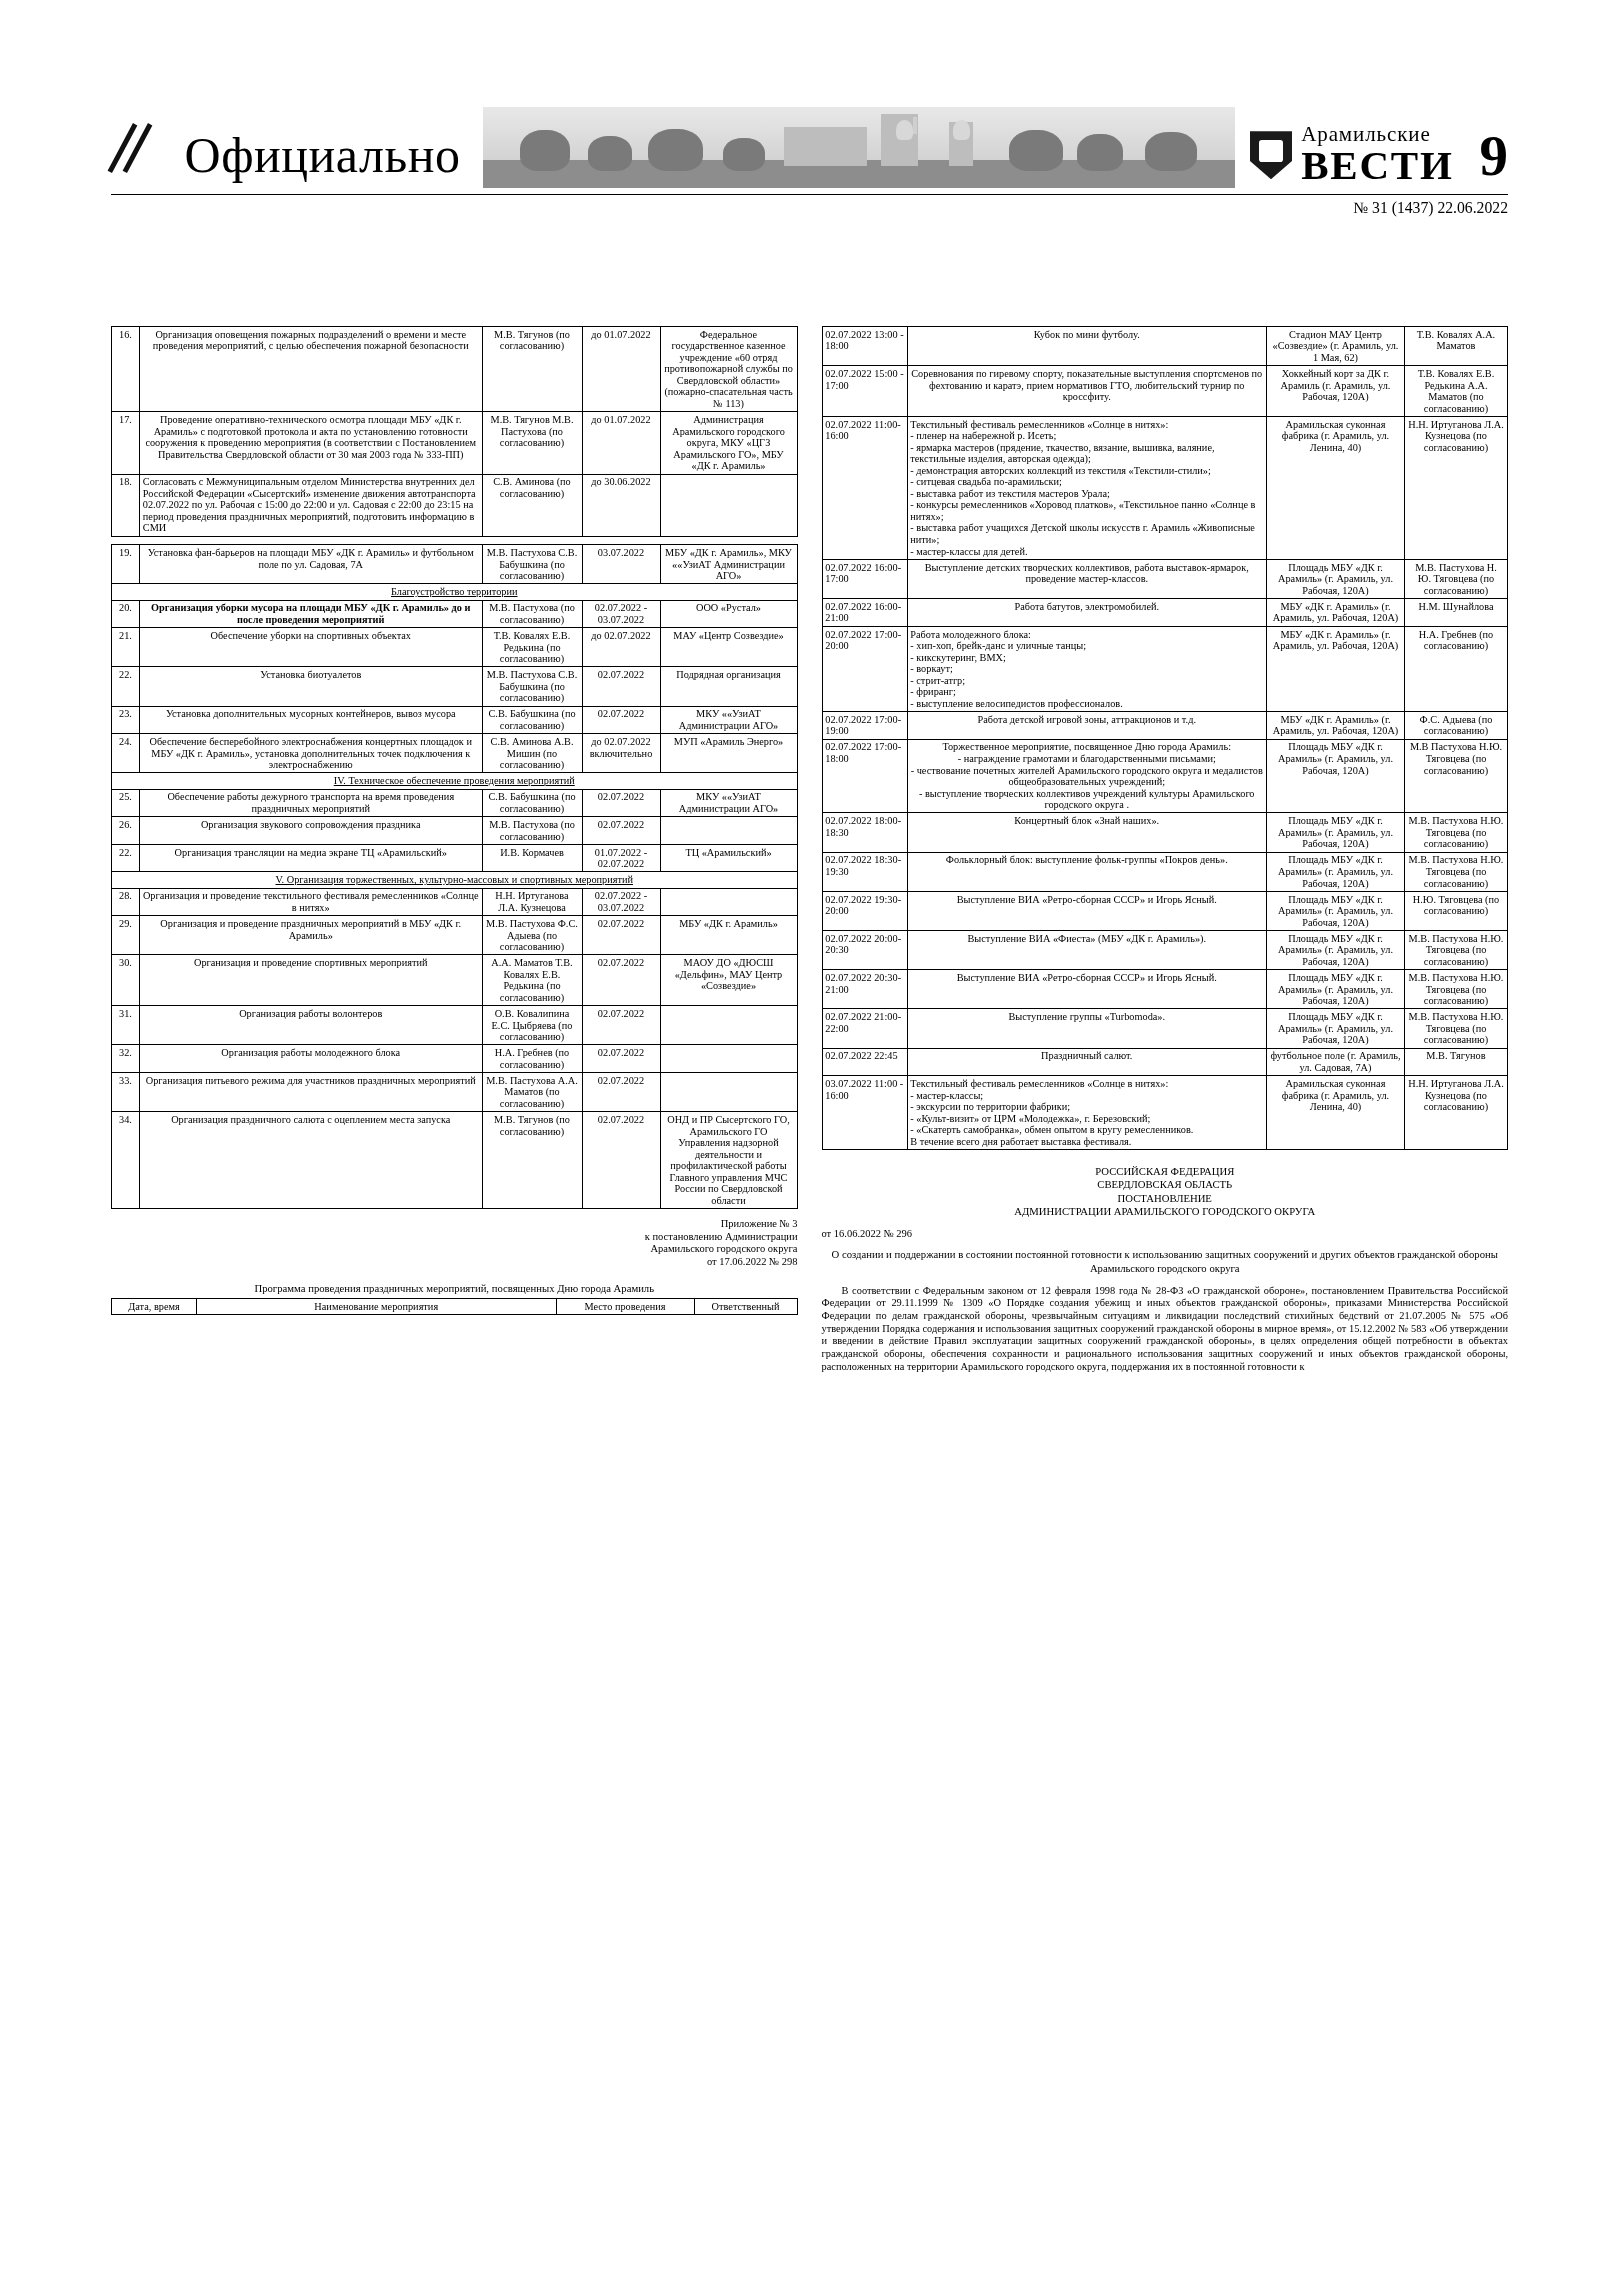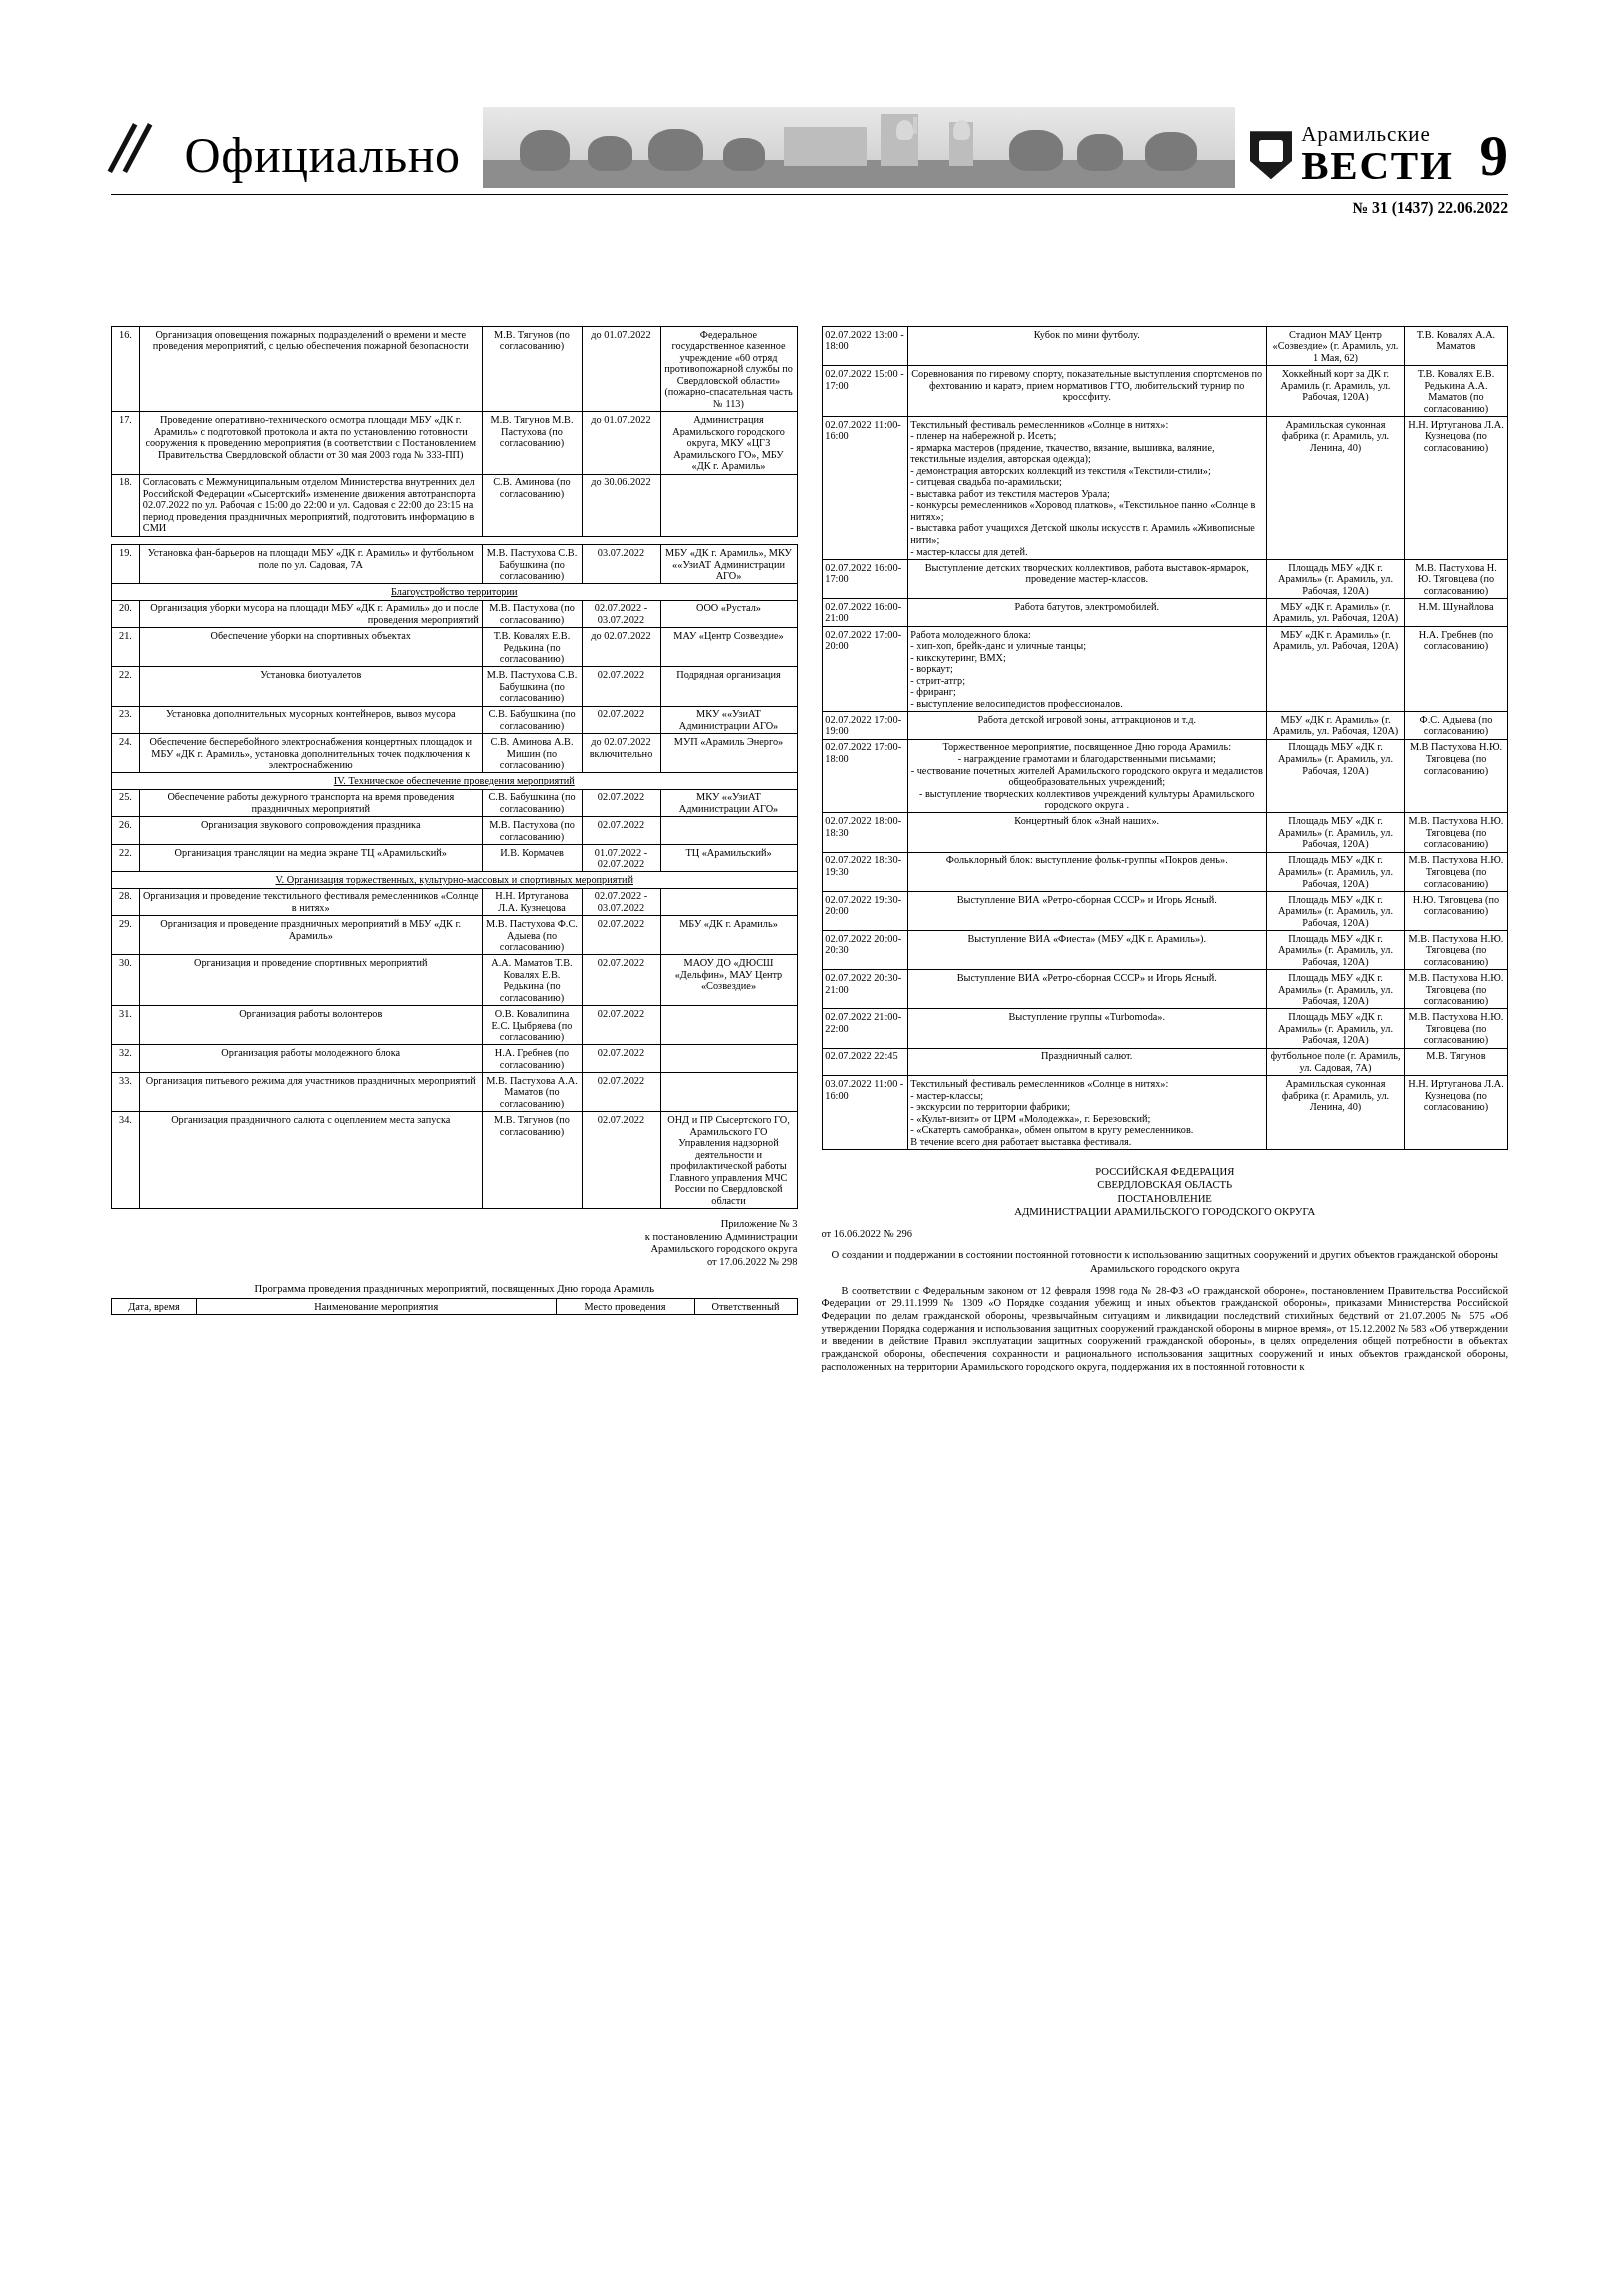--- a/index.html
+++ b/index.html
@@ -75,21 +75,21 @@
   .mh-brandtext { line-height:1; }
   .mh-brand-top { font-size:21px; letter-spacing:0.9px; font-family:"Liberation Serif", serif; }
   .mh-brand-bot { font-size:41px; font-weight:bold; letter-spacing:1.8px; font-family:"Liberation Serif", serif; }
   .mh-pagenum { font-size:57px; font-weight:bold; margin-left:16.6px; margin-bottom:0; line-height:1; }
 
   .mh-rule { margin:5.5px 111px 1.8px 111px; border-top:1.8px solid #000; }
   .mh-issue {
     margin:0 111px 0 111px;
     text-align:right;
     font-size:15.7px;
-    font-weight:bold;
+    font-weight:normal;
     padding-top:2.8px;
   }
 
   
   .columns {
     position:absolute;
     left:111px; top:238px;
     width:1397px;
     display:flex;
     gap:24px;
@@ -255,21 +255,21 @@
             </tr>
           </tbody>
         <tbody id="lt-sec1">
             <tr>
               <td class="sect" colspan="5">Благоустройство территории</td>
             </tr>
           </tbody>
         <tbody id="lt-rows3">
             <tr>
               <td class="num">20.</td>
-              <td class="just" style="text-align: right;">Организация уборки мусора на площади МБУ «ДК г. Арамиль» до и после проведения мероприятий</td>
+              <td class="just" style="text-align: center; font-weight: bold;">Организация уборки мусора на площади МБУ «ДК г. Арамиль» до и после проведения мероприятий</td>
               <td class="ctr">М.В. Пастухова (по согласованию)</td>
               <td class="ctr">02.07.2022 - 03.07.2022</td>
               <td class="ctr">ООО «Рустал»</td>
             </tr>
             <tr>
               <td class="num">21.</td>
               <td class="just" style="text-align: center;">Обеспечение уборки на спортивных объектах</td>
               <td class="ctr">Т.В. Ковалях Е.В. Редькина (по согласованию)</td>
               <td class="ctr">до 02.07.2022</td>
               <td class="ctr">МАУ «Центр Созвездие»</td>

